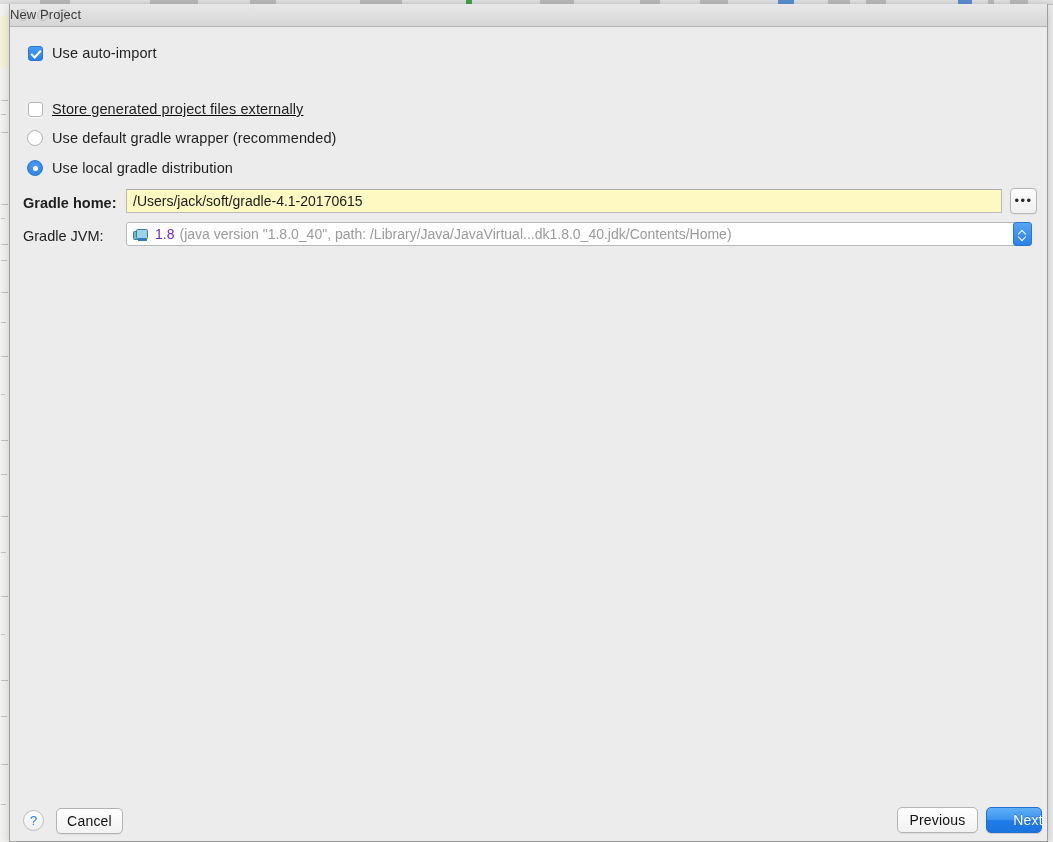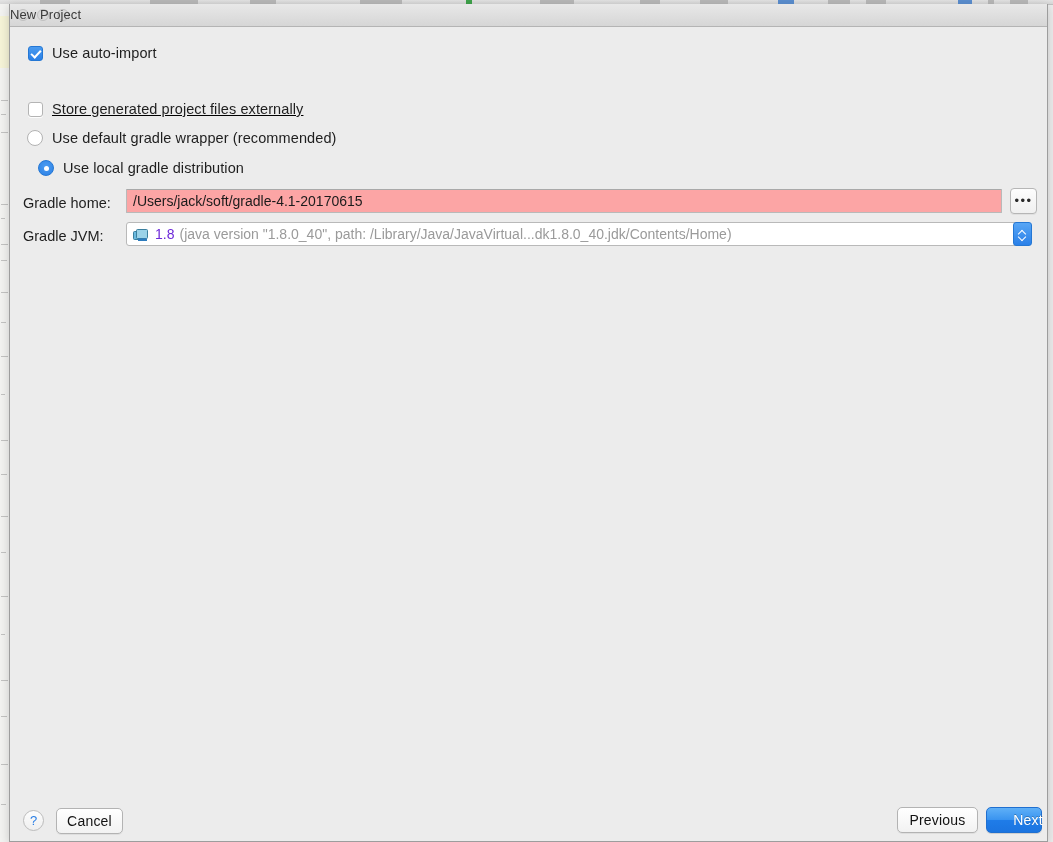--- a/index.html
+++ b/index.html
@@ -179,21 +179,21 @@
   
   .field-label {
     position: absolute;
     font-size: 14.5px;
     color: #1e1e1e;
     white-space: nowrap;
   }
   .textfield {
     position: absolute;
     box-sizing: border-box;
-    background: #fca5a5;
+    background: #fef9c3;
     border: 1px solid #b9b9b9;
     border-top-color: #a9a9a9;
     border-radius: 1px;
     font-size: 14px;
     color: #1b1b1b;
     padding: 0 6px;
     display: flex;
     align-items: center;
     overflow: hidden;
     white-space: nowrap;
@@ -383,26 +383,26 @@
     <div class="opt-row" style="left:18px; top:74px;text-decoration:underline;">
       <span class="cbox off"></span>
       <span class="opt-label">Store generated project files externally</span>
     </div>
 
     <div class="opt-row" style="left:17px; top:103px;">
       <span class="radio off"></span>
       <span class="opt-label">Use default gradle wrapper (recommended)</span>
     </div>
 
-    <div class="opt-row" style="left:28px; top:133px;">
+    <div class="opt-row" style="left:17px; top:133px;">
       <span class="radio on"></span>
       <span class="opt-label">Use local gradle distribution</span>
     </div>
 
-    <div class="field-label" style="left:13px; top:168px;">Gradle home:</div>
+    <div class="field-label" style="left:13px; top:168px;font-weight:bold;">Gradle home:</div>
     <div class="textfield" style="left:116px; top:162px; width:876px; height:24px;" placeholder="">/Users/jack/soft/gradle-4.1-20170615</div>
     <div id="browse-button" style="left:1000px; top:161px; width:27px; height:26px;">•••</div>
 
     <div class="field-label" style="left:13px; top:201px;">Gradle JVM:</div>
     <div id="jvm-combo" style="left:116px; top:195px; width:896px; height:24px;">
       <span id="jdk-icon">
         <svg width="16" height="13" viewBox="0 0 16 13" xmlns="http://www.w3.org/2000/svg">
           <rect x="0.5" y="2.5" width="10" height="8" rx="1" fill="#6bb9de" stroke="#3a7f9e"></rect>
           <rect x="3.5" y="0.5" width="11" height="9" rx="1" fill="#9bd2e8" stroke="#3a7f9e"></rect>
           <rect x="5" y="9.5" width="9" height="2.5" rx="0.6" fill="#2c7bbd"></rect>

